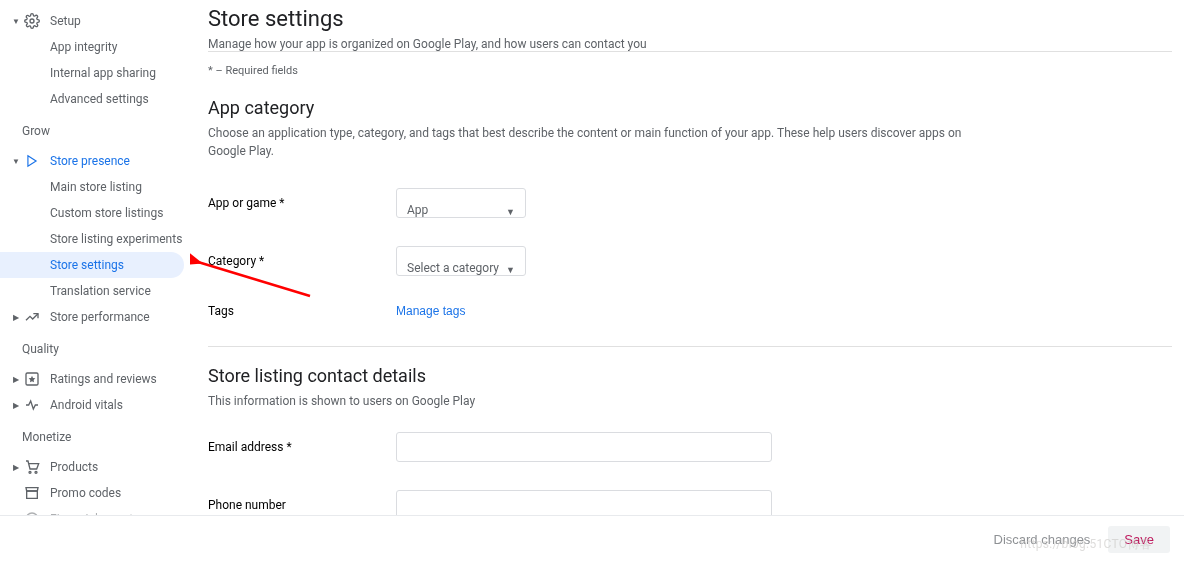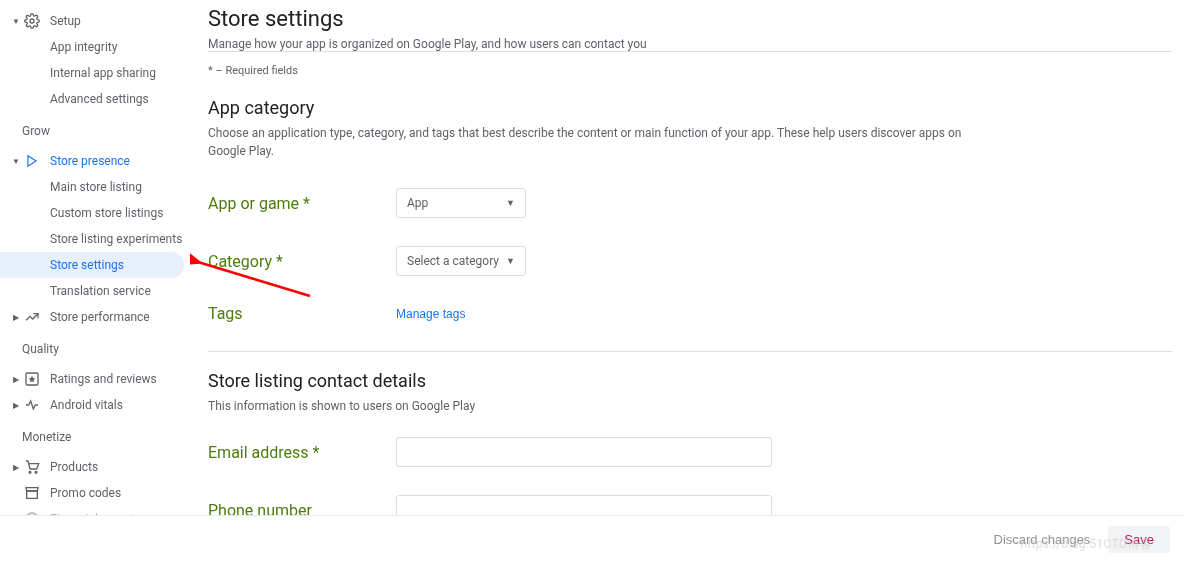--- a/index.html
+++ b/index.html
@@ -84,30 +84,30 @@
     margin-bottom: 6px;
   }
   .section-desc { font-size: 12px; color: #5f6368; margin-bottom: 28px; max-width: 760px; line-height: 1.5; }
   .form-row {
     display: flex;
     align-items: center;
     margin-bottom: 28px;
   }
   .form-label {
     width: 188px;
-    font-size: 16px;
-    color: #4d7c0f;
+    font-size: 12px;
+    color: #000000;
   }
   .select {
     width: 130px;
     height: 30px;
     border: 1px solid #dadce0;
     border-radius: 3px;
     display: flex;
-    align-items: center;
+    align-items: flex-end;
     justify-content: space-between;
     padding: 0 10px;
     font-size: 12px;
     color: #5f6368;
     cursor: pointer;
     background: #fff;
   }
   .select .caret { font-size: 9px; color: #5f6368; }
   .link-btn {
     color: #1a73e8;

